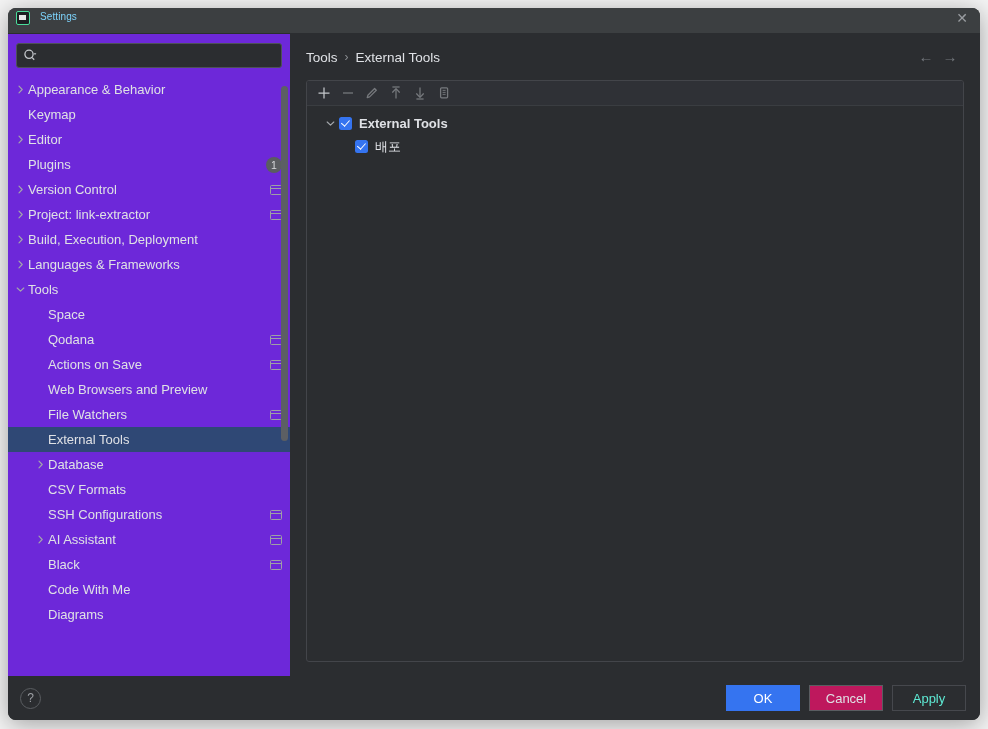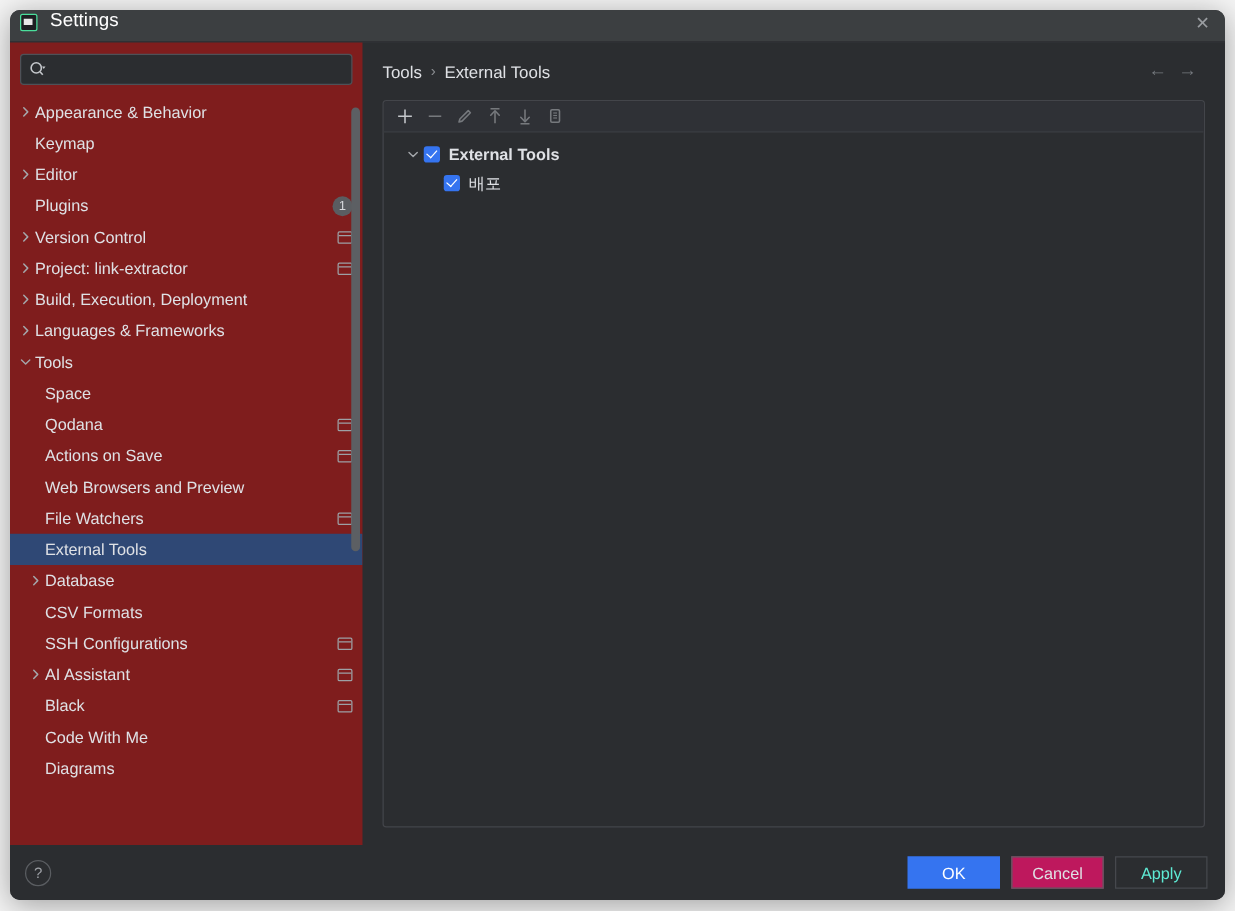--- a/index.html
+++ b/index.html
@@ -57,22 +57,22 @@
     flex: 0 0 14px;
   }
   #app-icon::after {
     content: "";
     position: absolute;
     left: 2px; top: 3px;
     width: 7px; height: 5px;
     background: #e8e8e8;
   }
   #window-title {
-    font-size: 15px;
-    color: #ffffff;
+    font-size: 10px;
+    color: #7dd3fc;
     margin-top: -8px;
     letter-spacing: .1px;
   }
   #close-btn {
     position: absolute;
     right: 10px;
     top: 2px;
     width: 16px; height: 16px;
     color: #9a9da1;
     font-size: 14px;
@@ -88,21 +88,21 @@
     min-height: 0;
     background: #2b2d30;
   }
 
   
   #sidebar {
     width: 282px;
     flex: 0 0 282px;
     display: flex;
     flex-direction: column;
-    background: #7f1d1d;
+    background: #6d28d9;
     position: relative;
   }
 
   #search-wrap {
     padding: 9px 8px 8px 8px;
   }
   #search-field {
     height: 25px;
     background: #2b2d30;
     border: 1px solid #4e5157;
@@ -158,21 +158,21 @@
     font-size: 9px;
     line-height: 1;
     user-select: none;
   }
   .nav-item .twisty svg { display: block; margin: 0 auto; }
   .nav-item .nav-label { flex: 0 0 auto; }
   .nav-item .spacer { flex: 1 1 auto; }
 
   
   .lvl0 { padding-left: 4px; }
-  .lvl1 { padding-left: 12px; }
+  .lvl1 { padding-left: 24px; }
 
   .badge-count {
     width: 16px; height: 16px;
     border-radius: 50%;
     background: #5a5d61;
     color: #d6d8db;
     font-size: 10.5px;
     line-height: 16px;
     text-align: center;
     flex: 0 0 16px;

